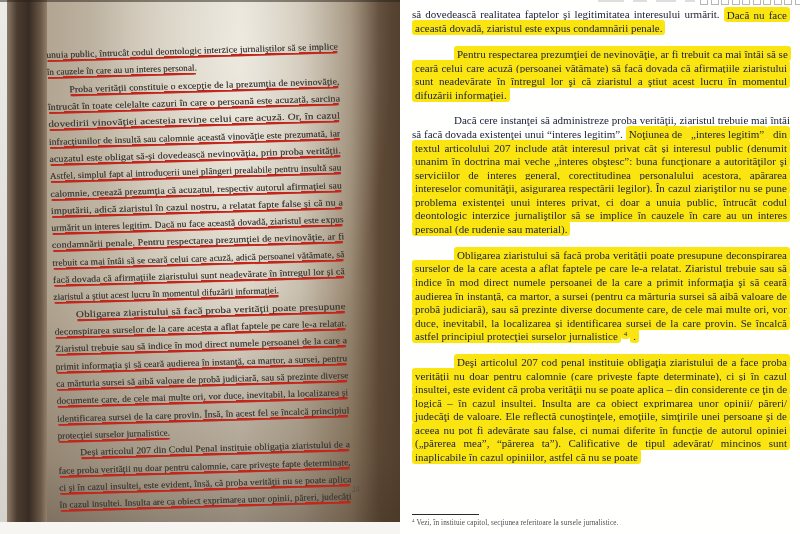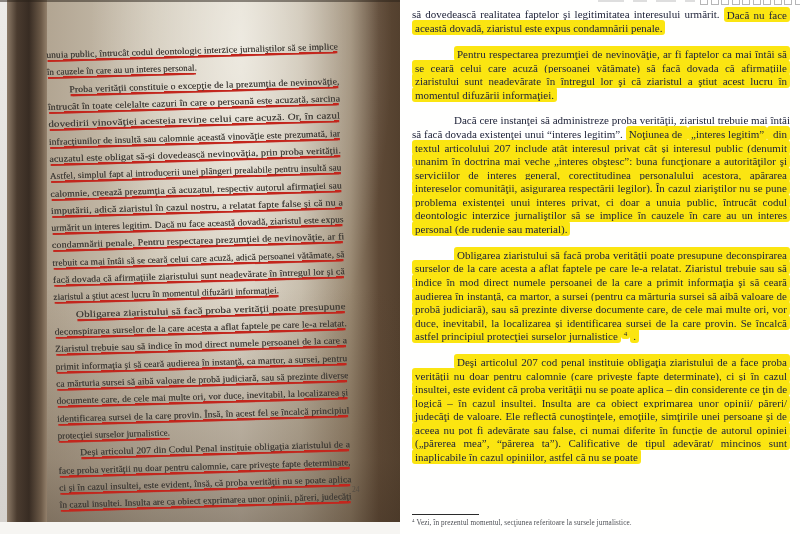--- a/index.html
+++ b/index.html
@@ -134,30 +134,30 @@
       <div class="sq"></div>
       <div class="sq"></div>
       <div class="sq"></div>
       <div class="sq"></div>
     </div>
 
     <div class="doc-col">
 
         <p class="para"><span><span class="">să dovedească realitatea faptelor şi legitimitatea interesului urmărit. </span><span class="hl">Dacă nu face această dovadă, ziaristul este expus condamnării penale.</span></span></p>
 
-        <p class="para ind"><span><span class="hl">Pentru respectarea prezumţiei de nevinovăţie, ar fi faptelor ca mai întâi să se ceară celui care acuză (persoanei vătămate) să facă dovada că afirmaţiile ziaristului sunt neadevărate în întregul lor şi că ziaristul a ştiut acest lucru în momentul difuzării informaţiei.</span></span></p>
+        <p class="para ind"><span><span class="hl">Pentru respectarea prezumţiei de nevinovăţie, ar fi trebuit ca mai întâi să se ceară celui care acuză (persoanei vătămate) să facă dovada că afirmaţiile ziaristului sunt neadevărate în întregul lor şi că ziaristul a ştiut acest lucru în momentul difuzării informaţiei.</span></span></p>
 
         <p class="para ind"><span><span class="">Dacă cere instanţei să administreze proba verităţii, ziaristul trebuie mai întâi să facă dovada existenţei unui “interes legitim”. </span><span class="hl">Noţiunea de </span><span class="hl it">„interes legitim”</span><span class="hl"> din textul articolului 207 include atât interesul privat cât şi interesul public (denumit unanim în doctrina mai veche „interes obştesc”: buna funcţionare a autorităţilor şi serviciilor de interes general, corectitudinea personalului acestora, apărarea intereselor comunităţii, asigurarea respectării legilor). În cazul ziariştilor nu se pune problema existenţei unui interes privat, ci doar a unuia public, întrucât codul deontologic interzice jurnaliştilor să se implice în cauzele în care au un interes personal (de rudenie sau material).</span></span></p>
 
         <p class="para ind"><span><span class="hl">Obligarea ziaristului să facă proba verităţii poate presupune deconspirarea surselor de la care acesta a aflat faptele pe care le-a relatat. Ziaristul trebuie sau să indice în mod direct numele persoanei de la care a primit informaţia şi să ceară audierea în instanţă, ca martor, a sursei (pentru ca mărturia sursei să aibă valoare de probă judiciară), sau să prezinte diverse documente care, de cele mai multe ori, vor duce, inevitabil, la localizarea şi identificarea sursei de la care provin. Se încalcă astfel principiul protecţiei surselor jurnalistice</span><sup class="hl">4</sup><span class="hl">.</span></span></p>
 
         <p class="para ind"><span><span class="hl">Deşi articolul 207 cod penal instituie obligaţia ziaristului de a face proba verităţii nu doar pentru calomnie (care priveşte fapte determinate), ci şi în cazul insultei, este evident că proba verităţii nu se poate aplica – din considerente ce ţin de logică – în cazul insultei. Insulta are ca obiect exprimarea unor opinii/ păreri/ judecăţi de valoare. Ele reflectă cunoştinţele, emoţiile, simţirile unei persoane şi de aceea nu pot fi adevărate sau false, ci numai diferite în funcţie de autorul opiniei („părerea mea”, “părerea ta”). Calificative de tipul adevărat/ mincinos sunt inaplicabile în cazul opiniilor, astfel că nu se poate</span></span></p>
 
         <p class="para"><span></span></p>
       </div>
 
     <div class="fn">
       <div class="fn-rule"></div>
-      <div class="fn-text"><sup>4</sup> <span>Vezi, în prezentul momentul, secţiunea referitoare la sursele jurnalistice.</span></div>
+      <div class="fn-text"><sup>4</sup> <span>Vezi, în instituie capitol, secţiunea referitoare la sursele jurnalistice.</span></div>
     </div>
   </div>
 
 </div>
 
 </body></html>

